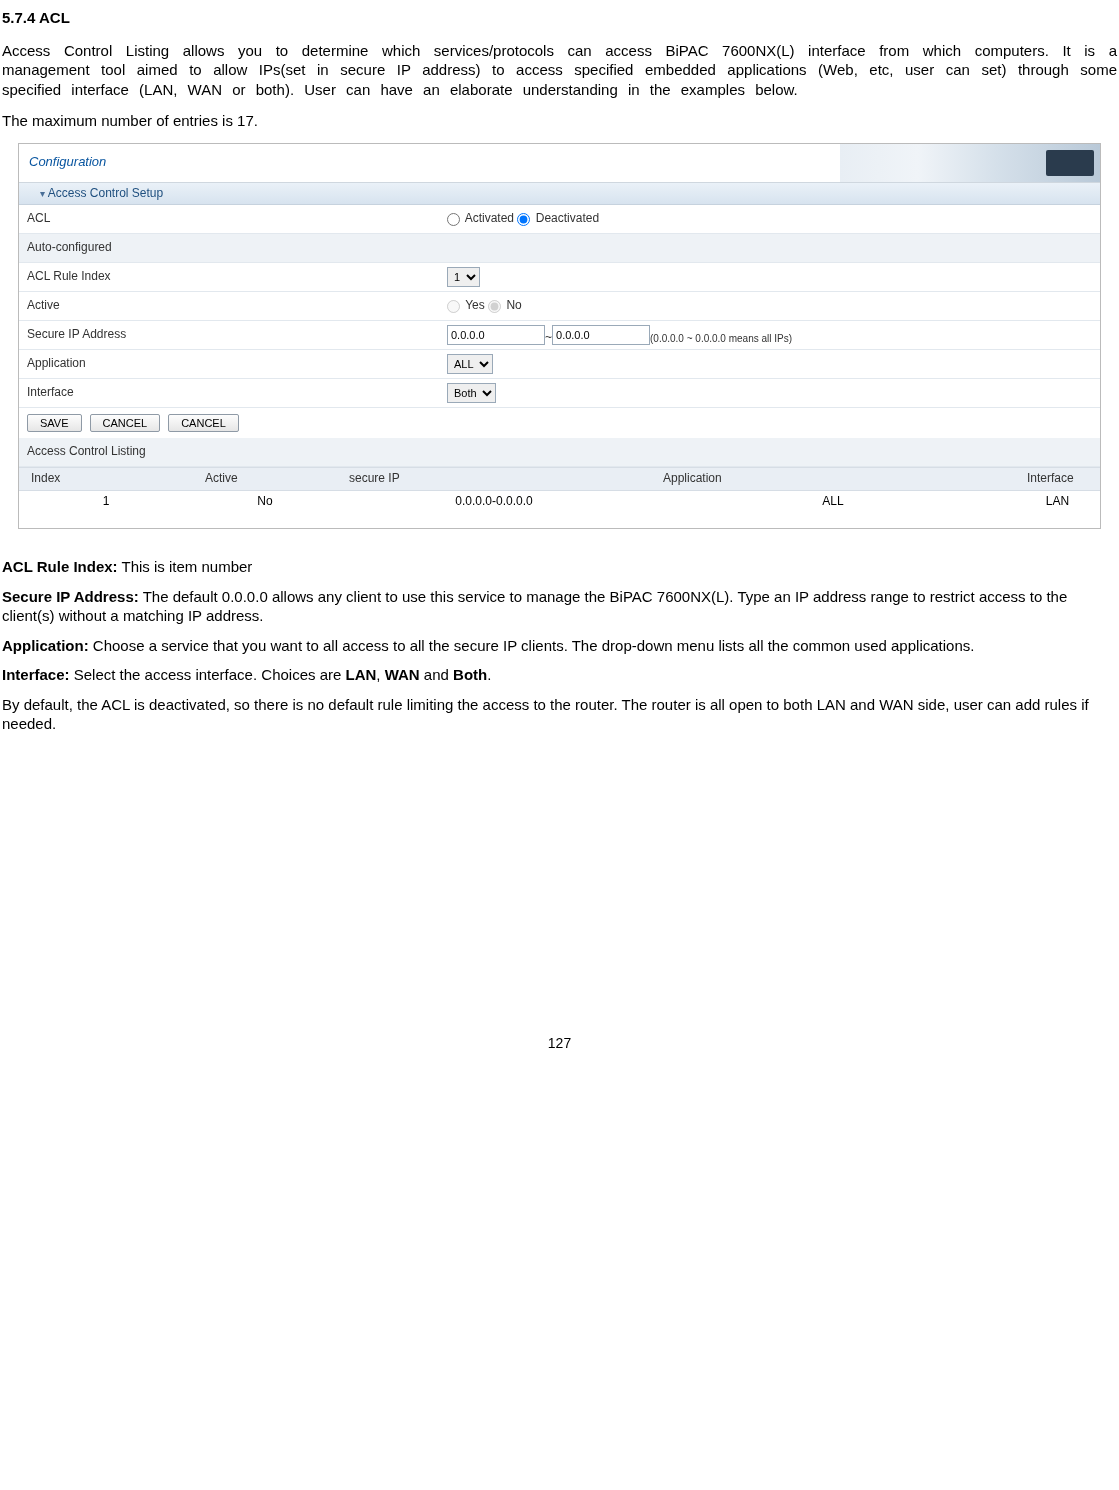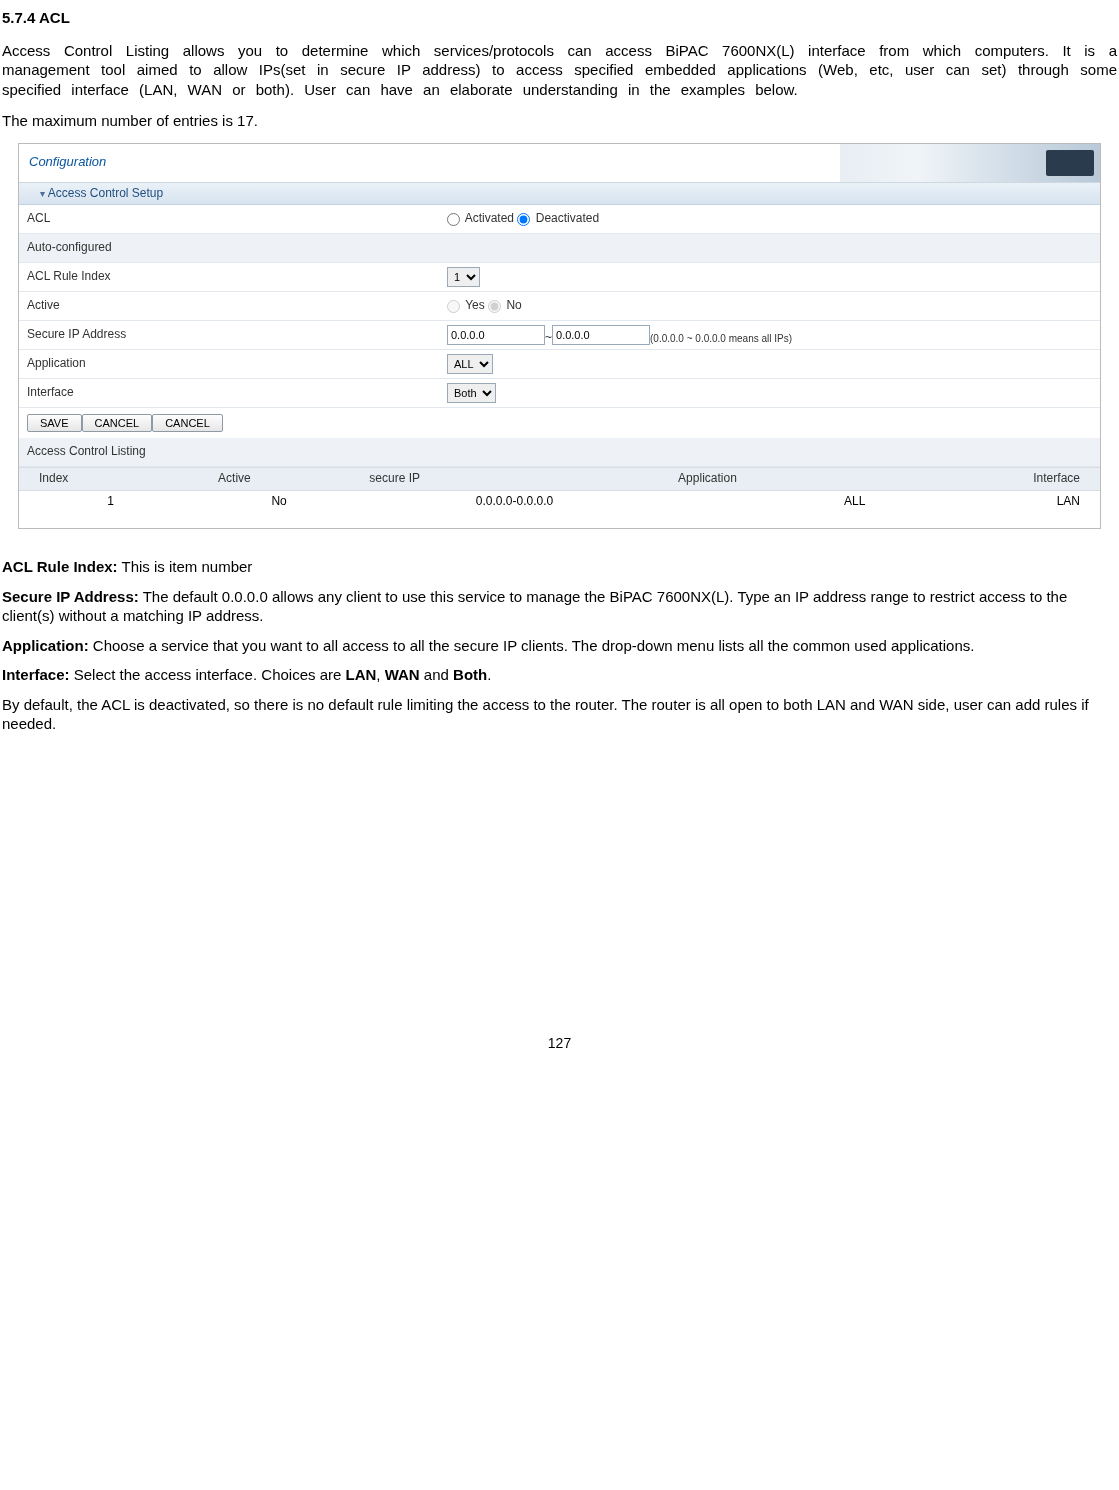--- a/index.html
+++ b/index.html
@@ -58,30 +58,30 @@
   .row.alt { background: #eef2f6; }
   .row .label { width: 420px; color: #333; }
   .row .value { display:flex; align-items:flex-end; color:#333; }
   input[type="radio"] { margin:0 2px 0 0; vertical-align:middle; }
   input[type="text"] {
     font-size: 11px; padding:1px 3px; border:1px solid #9aa9b8; height:16px;
   }
   select {
     font-size: 11px; border:1px solid #9aa9b8; height:20px; padding:0 2px;
   }
-  .btn-row { padding:6px 8px; display:flex; gap:0; }
+  .btn-row { padding:6px 8px; display:flex; gap:8px; }
   button.form-btn {
     font-size:11px; padding:2px 12px; border:1px solid #8f9aa6;
     background: linear-gradient(#fdfdfd,#e6e6e6); border-radius:2px;
   }
   .table-hdr {
     display:flex; background:#e9eef4; border-top:1px solid #d6dde5;
     border-bottom:1px solid #d6dde5; font-size:12px; color:#333;
   }
-  .table-hdr > div, .table-row > div { padding:3px 20px; }
+  .table-hdr > div, .table-row > div { padding:3px 12px; }
   .c-idx{ width:150px; text-align:left;}
   .c-act{ width:120px; text-align:left;}
   .c-ip { width:290px; text-align:left;}
   .c-app{ width:340px; text-align:left;}
   .c-if { flex:1; text-align:left;}
   .table-row { display:flex; font-size:12px; text-align:center;}
   .table-row .c-idx{text-align:center;}
   .table-row .c-act{text-align:center;}
   .table-row .c-ip{text-align:center;}
   .table-row .c-app{text-align:center;}

